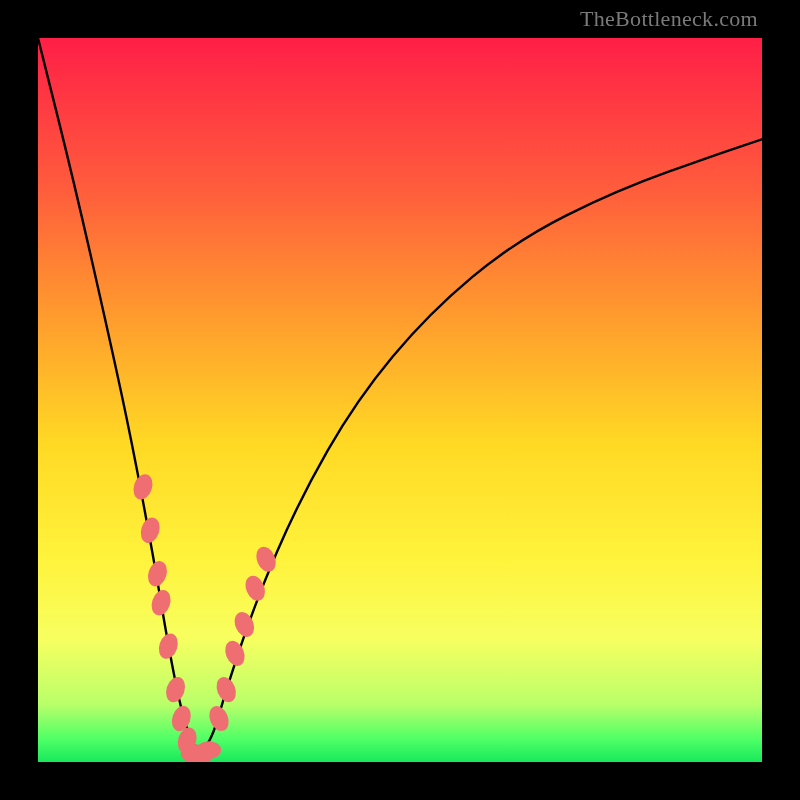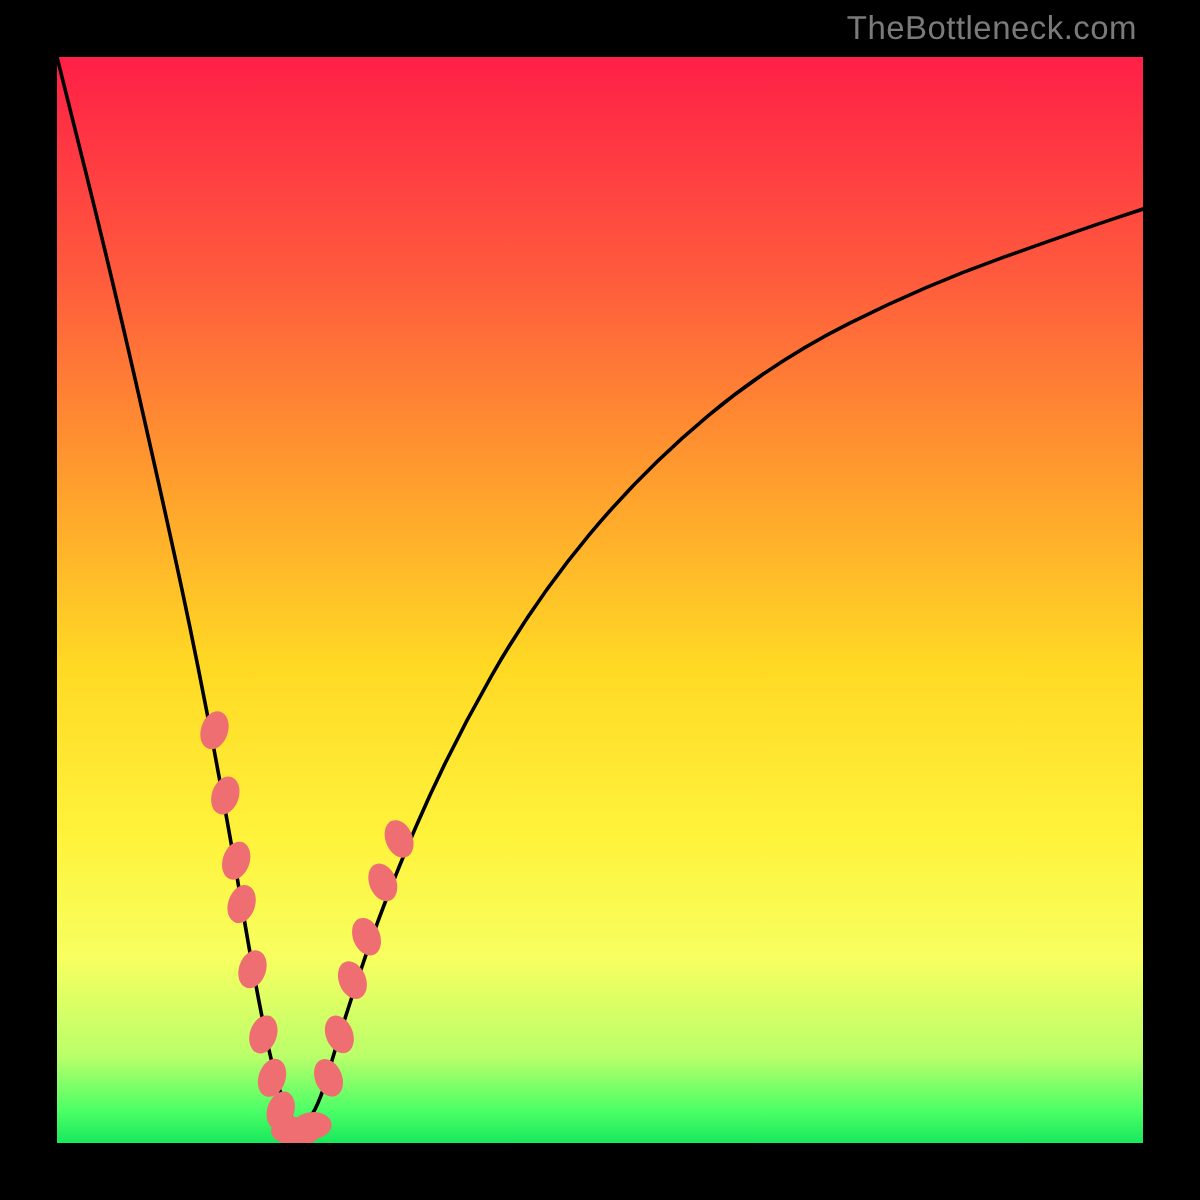--- a/index.html
+++ b/index.html
@@ -41,20 +41,21 @@
   }
   .watermark {
     position: absolute;
     top: 6px;
     right: 42px;
     color: #7a7a7a;
     font-size: 22px;
     font-weight: 400;
     letter-spacing: 0.3px;
     user-select: none;
+    font-family: Liberation Serif, serif;
   }
   svg.curve {
     position: absolute;
     top: 0;
     left: 0;
     width: 724px;
     height: 724px;
     pointer-events: none;
   }
 </style>

